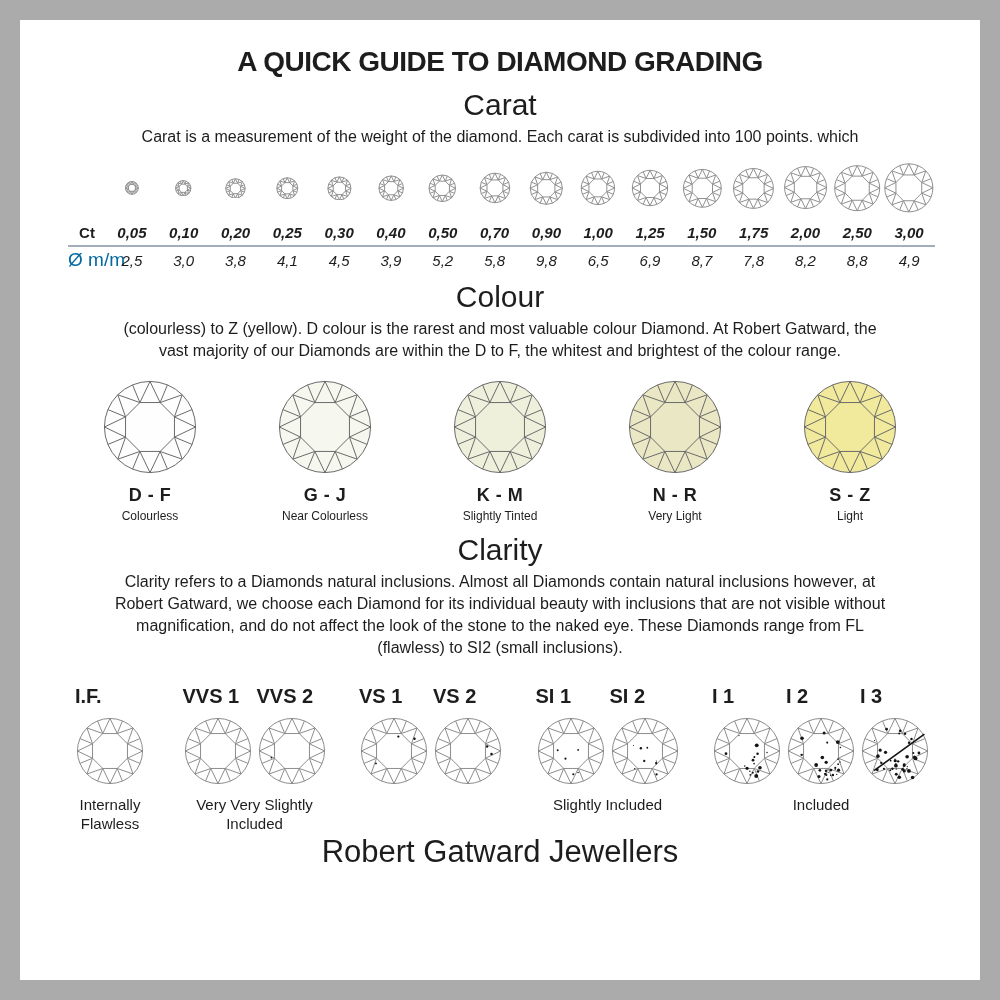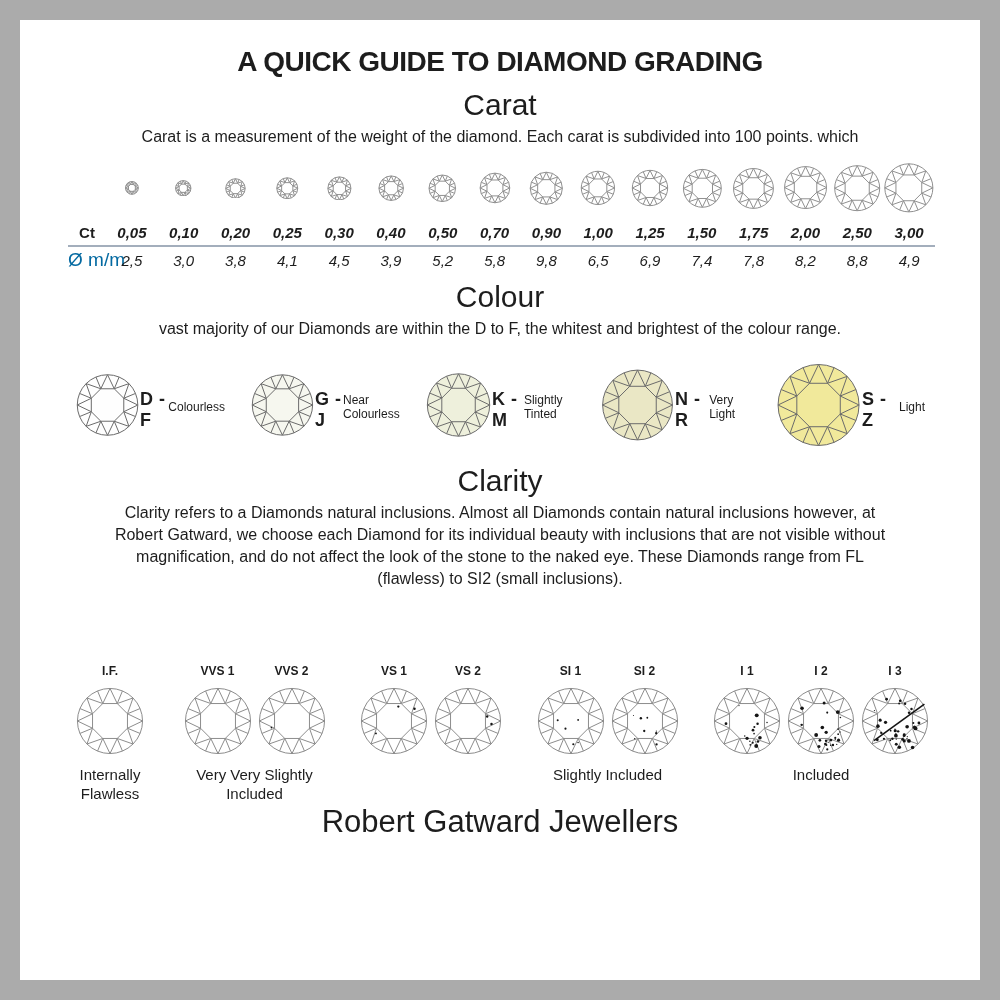--- a/index.html
+++ b/index.html
@@ -43,28 +43,28 @@
   .crow .ccol{flex:1 1 0;display:flex;align-items:center;justify-content:center;text-align:center;font-style:italic;}
   .clabel{width:38px;flex:0 0 38px;text-align:center;font-weight:700;font-size:15px;}
   .clabel.dia{font-weight:400;font-size:19px;color:#0369a1;white-space:nowrap;}
   .diamond-row{height:56px;}
   .ct-row{margin-top:6px;font-weight:700;font-size:15px;height:20px;}
   .ct-row .ccol{font-weight:700;}
   .cdivider{border-top:2px solid #a3aebc;margin:3px 0 0 0;height:0;}
   .mm-row{margin-top:3px;font-size:15px;height:20px;}
   
   .colour-row{display:flex;justify-content:space-between;padding:0 55px;margin-top:16px;}
-  .colour-item{width:150px;display:flex;flex-direction:row;align-items:center;}
+  .colour-item{width:150px;display:flex;flex-direction:column;align-items:center;}
   .colour-item .grade{margin-top:9px;font-size:18px;font-weight:700;letter-spacing:0.5px;}
   .colour-item .desc{margin-top:3px;font-size:12px;}
   
   .clarity-row{display:flex;justify-content:space-between;padding:0 50px;margin-top:26px;}
   .clarity-group{display:flex;flex-direction:column;align-items:center;}
   .cg-labels,.cg-diamonds{display:flex;gap:4px;}
-  .cg-labels span{width:70px;text-align:center;font-size:12px;font-weight:700;margin-bottom:8px;white-space:nowrap;margin-top:48px;}
+  .cg-labels span{width:70px;font-size:20px;font-weight:700;margin-bottom:8px;white-space:nowrap;}
   .cg-diamonds .dwrap{width:70px;height:70px;display:flex;align-items:center;justify-content:center;}
   .cg-caption{margin-top:10px;font-size:15px;line-height:1.25;text-align:center;}
   
   .footer{
     text-align:center;
     font-size:31px;
     font-weight:400;
     white-space:nowrap;
   }
 </style>
@@ -590,32 +590,33 @@
           <div class="ccol">3,0</div>
           <div class="ccol">3,8</div>
           <div class="ccol">4,1</div>
           <div class="ccol">4,5</div>
           <div class="ccol">3,9</div>
           <div class="ccol">5,2</div>
           <div class="ccol">5,8</div>
           <div class="ccol">9,8</div>
           <div class="ccol">6,5</div>
           <div class="ccol">6,9</div>
-          <div class="ccol">7,4</div>
+          <div class="ccol">8,7</div>
           <div class="ccol">7,8</div>
           <div class="ccol">8,2</div>
           <div class="ccol">8,8</div>
           <div class="ccol">4,9</div>
         </div>
     </div>
   </section>
 
   <section>
     <h2>Colour</h2>
     <div class="para">
+      <div>(colourless) to Z (yellow). D colour is the rarest and most valuable colour Diamond. At Robert Gatward, the</div>
       <div>vast majority of our Diamonds are within the D to F, the whitest and brightest of the colour range.</div>
     </div>
     <div class="colour-row" id="colour-row">
         <div class="colour-item">
           <svg viewBox="-50 -50 100 100" width="98" height="98">
             <circle cx="0" cy="0" r="46.5" fill="#fefefe" stroke="#6b6b6b" stroke-width="1" vector-effect="non-scaling-stroke"></circle>
             <polygon points="24.94,10.33 10.33,24.94 -10.33,24.94 -24.94,10.33 -24.94,-10.33 -10.33,-24.94 10.33,-24.94 24.94,-10.33" fill="none" stroke="#6b6b6b" stroke-width="1" vector-effect="non-scaling-stroke"></polygon>
             <line x1="24.94" y1="10.33" x2="42.96" y2="17.79" stroke="#6b6b6b" stroke-width="1" vector-effect="non-scaling-stroke"></line>
             <line x1="24.94" y1="10.33" x2="32.88" y2="32.88" stroke="#6b6b6b" stroke-width="1" vector-effect="non-scaling-stroke"></line>
             <line x1="24.94" y1="10.33" x2="46.50" y2="0.00" stroke="#6b6b6b" stroke-width="1" vector-effect="non-scaling-stroke"></line>

